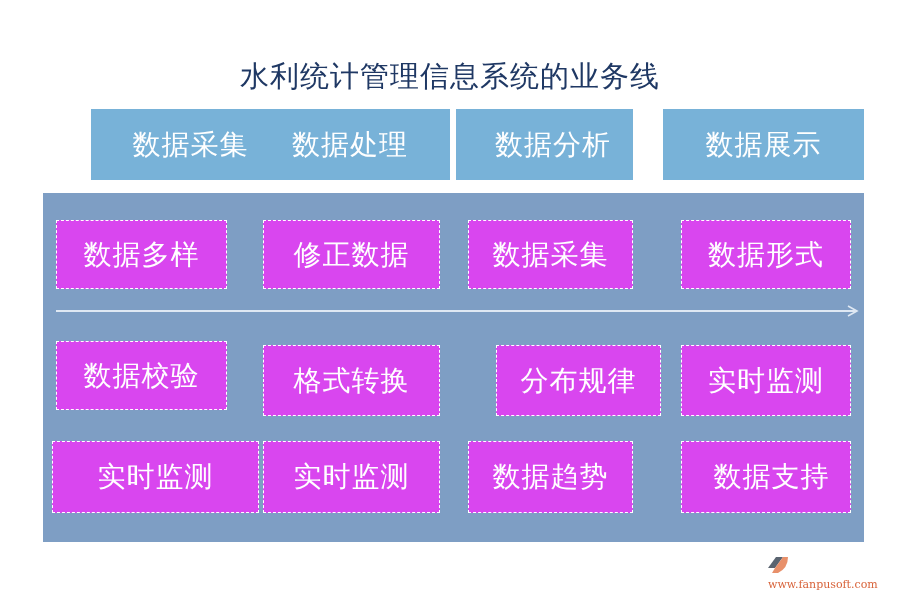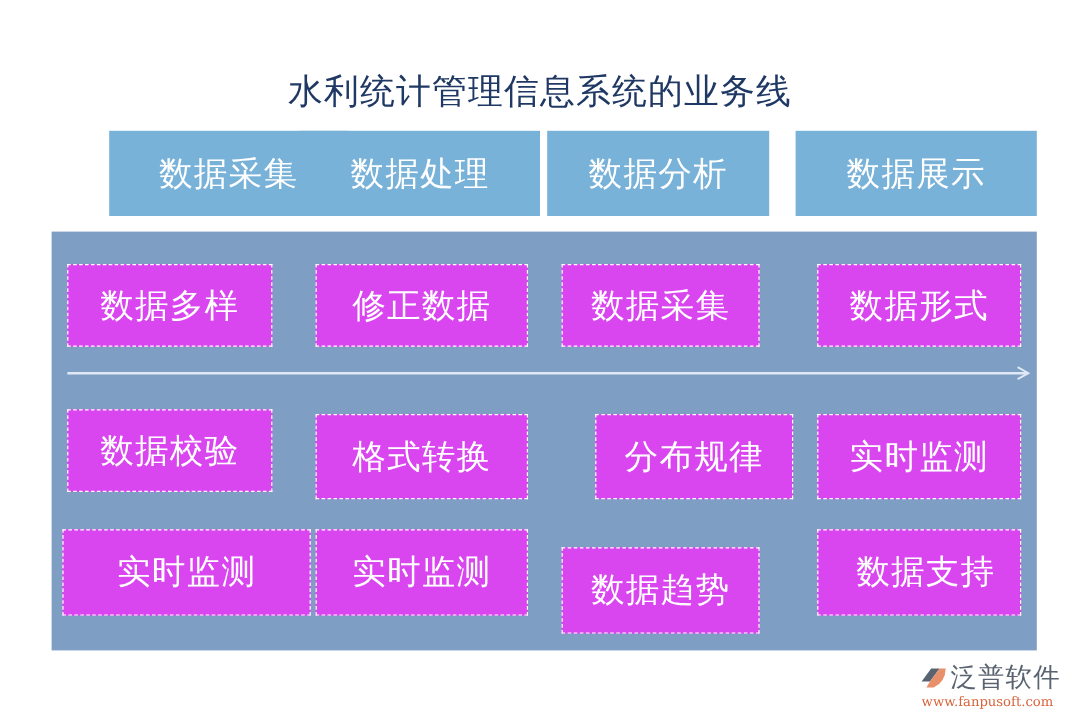--- a/index.html
+++ b/index.html
@@ -40,21 +40,21 @@
     .logo-name { font-size: 22px; color: #5a6470; letter-spacing: 1px; font-family: "DejaVu Sans", sans-serif; }
     .logo-url { font-size: 11px; color: #d8633a; font-family: "DejaVu Serif", serif; margin-top: 0px; padding-left: 2px; }
   </style>
 </head>
 <body>
 
 <div class="title">水利统计管理信息系统的业务线</div>
 
 <div class="header" style="left:43px; width:199px;margin-left:48px;">数据采集</div>
 <div class="header" style="left:250px; width:200px;">数据处理</div>
-<div class="header" style="left:456px; width:185px;">数据分析</div>
+<div class="header" style="left:456px; width:160px;padding-left:17px;">数据分析</div>
 <div class="header" style="left:663px; width:201px;">数据展示</div>
 
 <div class="panel"></div>
 
 <div class="box" style="left:56px; top:220px; width:171px;">数据多样</div>
 <div class="box" style="left:263px; top:220px; width:177px;">修正数据</div>
 <div class="box" style="left:468px; top:220px; width:165px;">数据采集</div>
 <div class="box" style="left:681px; top:220px; width:170px;">数据形式</div>
 
 <svg class="arrow" viewBox="0 0 804 14" preserveAspectRatio="none">
@@ -62,25 +62,24 @@
   <polyline points="792,2 801,7 792,12" fill="none" stroke="#dfe8f3" stroke-width="1.6"></polyline>
 </svg>
 
 <div class="box" style="left:56px; top:341px; width:171px;">数据校验</div>
 <div class="box" style="left:263px; top:345px; width:177px; height:71px;">格式转换</div>
 <div class="box" style="left:468px; top:345px; width:165px; height:71px;margin-left:28px;">分布规律</div>
 <div class="box" style="left:681px; top:345px; width:170px; height:71px;">实时监测</div>
 
 <div class="box" style="left:52px; top:441px; width:207px; height:72px;">实时监测</div>
 <div class="box" style="left:263px; top:441px; width:177px; height:72px;">实时监测</div>
-<div class="box" style="left:468px; top:456px; width:165px; height:72px;">数据趋势</div>
+<div class="box" style="left:468px; top:441px; width:165px; height:72px;">数据趋势</div>
 <div class="box" style="left:681px; top:441px; width:170px; height:72px;padding-left:11px;">数据支持</div>
 
 <div class="logo">
   <div class="logo-top">
     <svg class="logo-mark" viewBox="0 0 24 22">
       <path d="M2 14 L10 3 L17 3 L9 14 Z" fill="#5a6470"></path>
       <path d="M9 14 L17 3 L22 3 Q22 14 12 19 L6 19 Z" fill="#e8906a"></path>
     </svg>
-    <span class="logo-name">泛普软件</span>
   </div>
   <div class="logo-url">www.fanpusoft.com</div>
 </div>
 
 </body></html>

